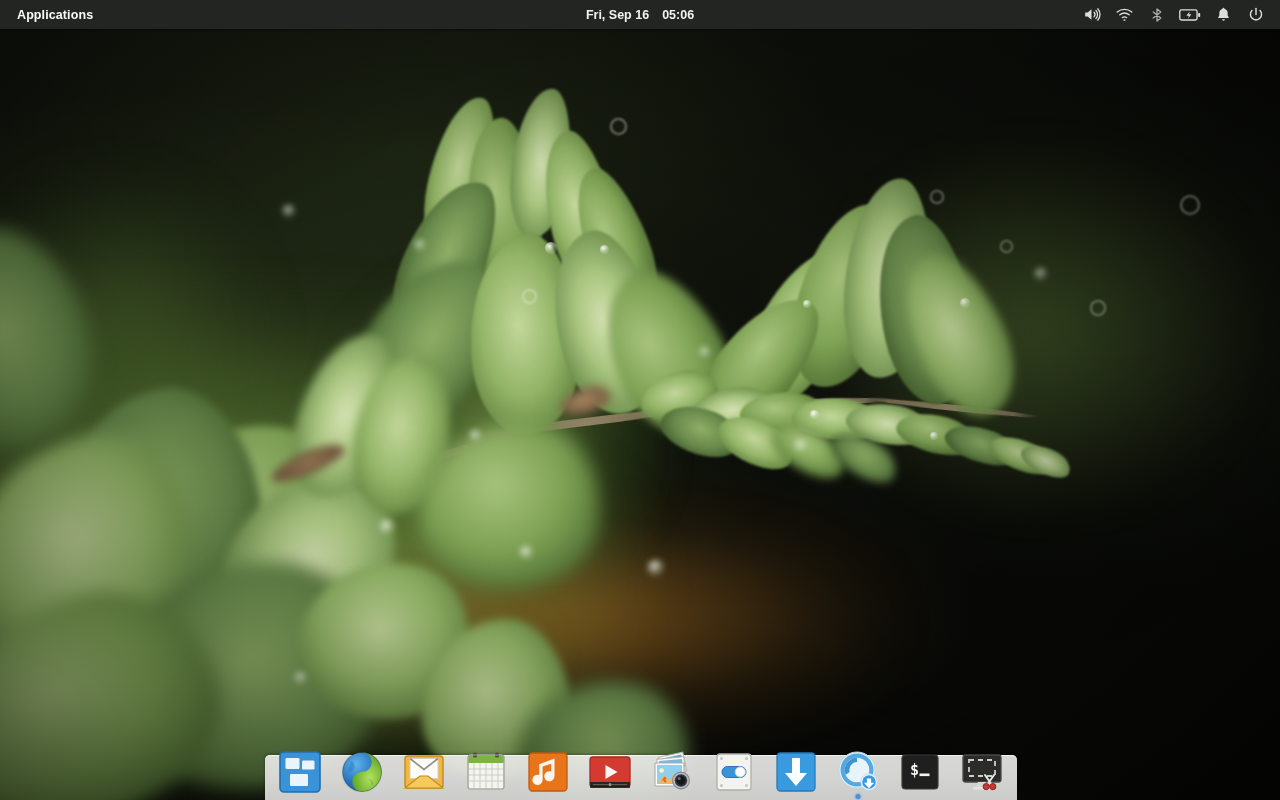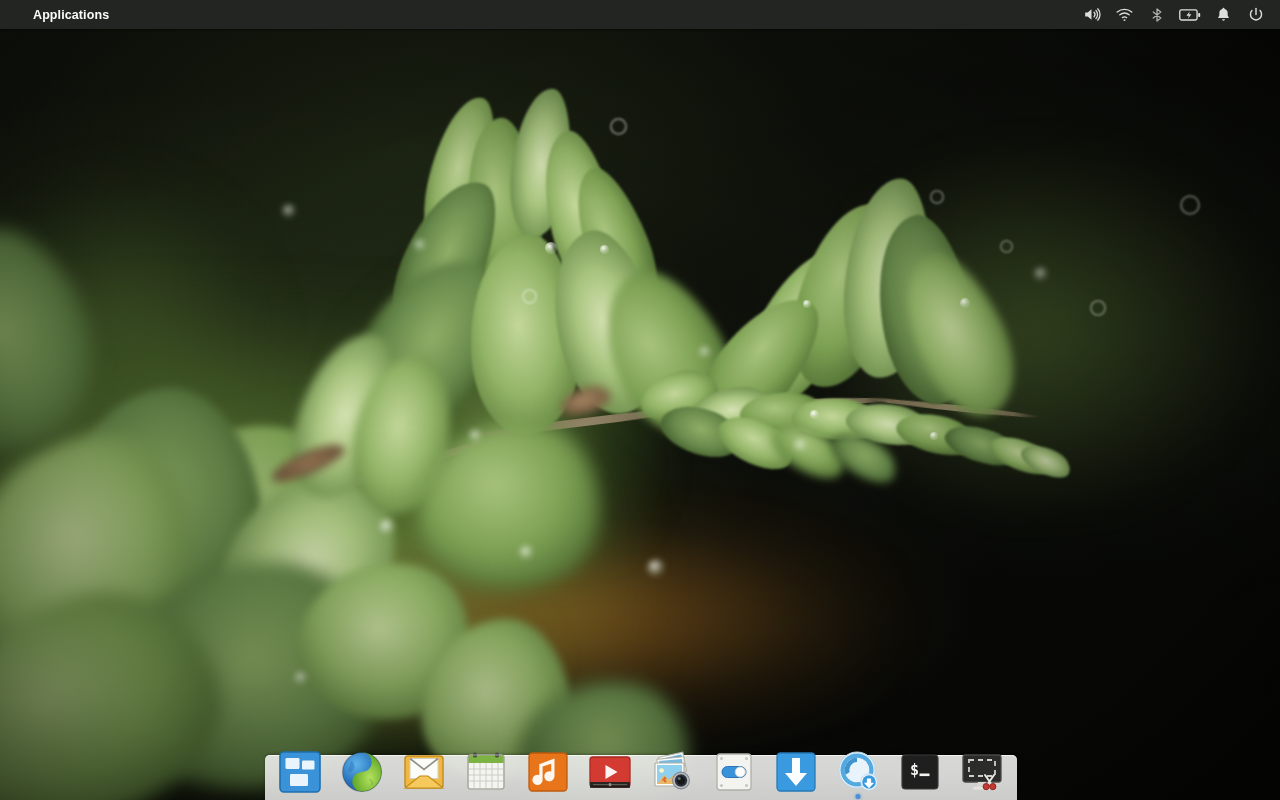--- a/index.html
+++ b/index.html
@@ -143,21 +143,20 @@
   }
   #applications-menu {
     font-size: 12.5px;
     font-weight: bold;
     color: #fafafa;
     padding: 3px 7px;
     border-radius: 3px;
     letter-spacing: 0.1px;
     cursor: default;
     white-space: nowrap;
-    margin-left: 16px;
   }
   #panel-center {
     position: absolute;
     left: 0; right: 0;
     display: flex; justify-content: center; align-items: center;
     pointer-events: none;
   }
   #panel-clock {
     font-size: 12.5px;
     font-weight: bold;
@@ -332,20 +331,26 @@
 
     <div class="wp-layer wp-vignette"></div>
   </div>
 
   <div id="top-panel">
 
     <div id="panel-left">
       <div id="applications-menu">Applications</div>
     </div>
 
+    <div id="panel-center">
+      <div id="panel-clock">
+        <span>Fri, Sep 16</span>
+        <span>05:06</span>
+      </div>
+    </div>
 
     <div id="panel-right">
 
       <div class="tray-icon">
         <svg viewBox="0 0 24 24" width="19" height="19" fill="none" stroke="#eceeec" stroke-width="1.6" stroke-linecap="round" stroke-linejoin="round">
           <path d="M4 9.5h3.2L12 5.4v13.2L7.2 14.5H4z" fill="#eceeec" stroke="none"></path>
           <path d="M15.2 9.2a4.1 4.1 0 0 1 0 5.6"></path>
           <path d="M17.6 6.9a7.4 7.4 0 0 1 0 10.2"></path>
           <path d="M19.9 4.8a10.5 10.5 0 0 1 0 14.4"></path>
         </svg>

